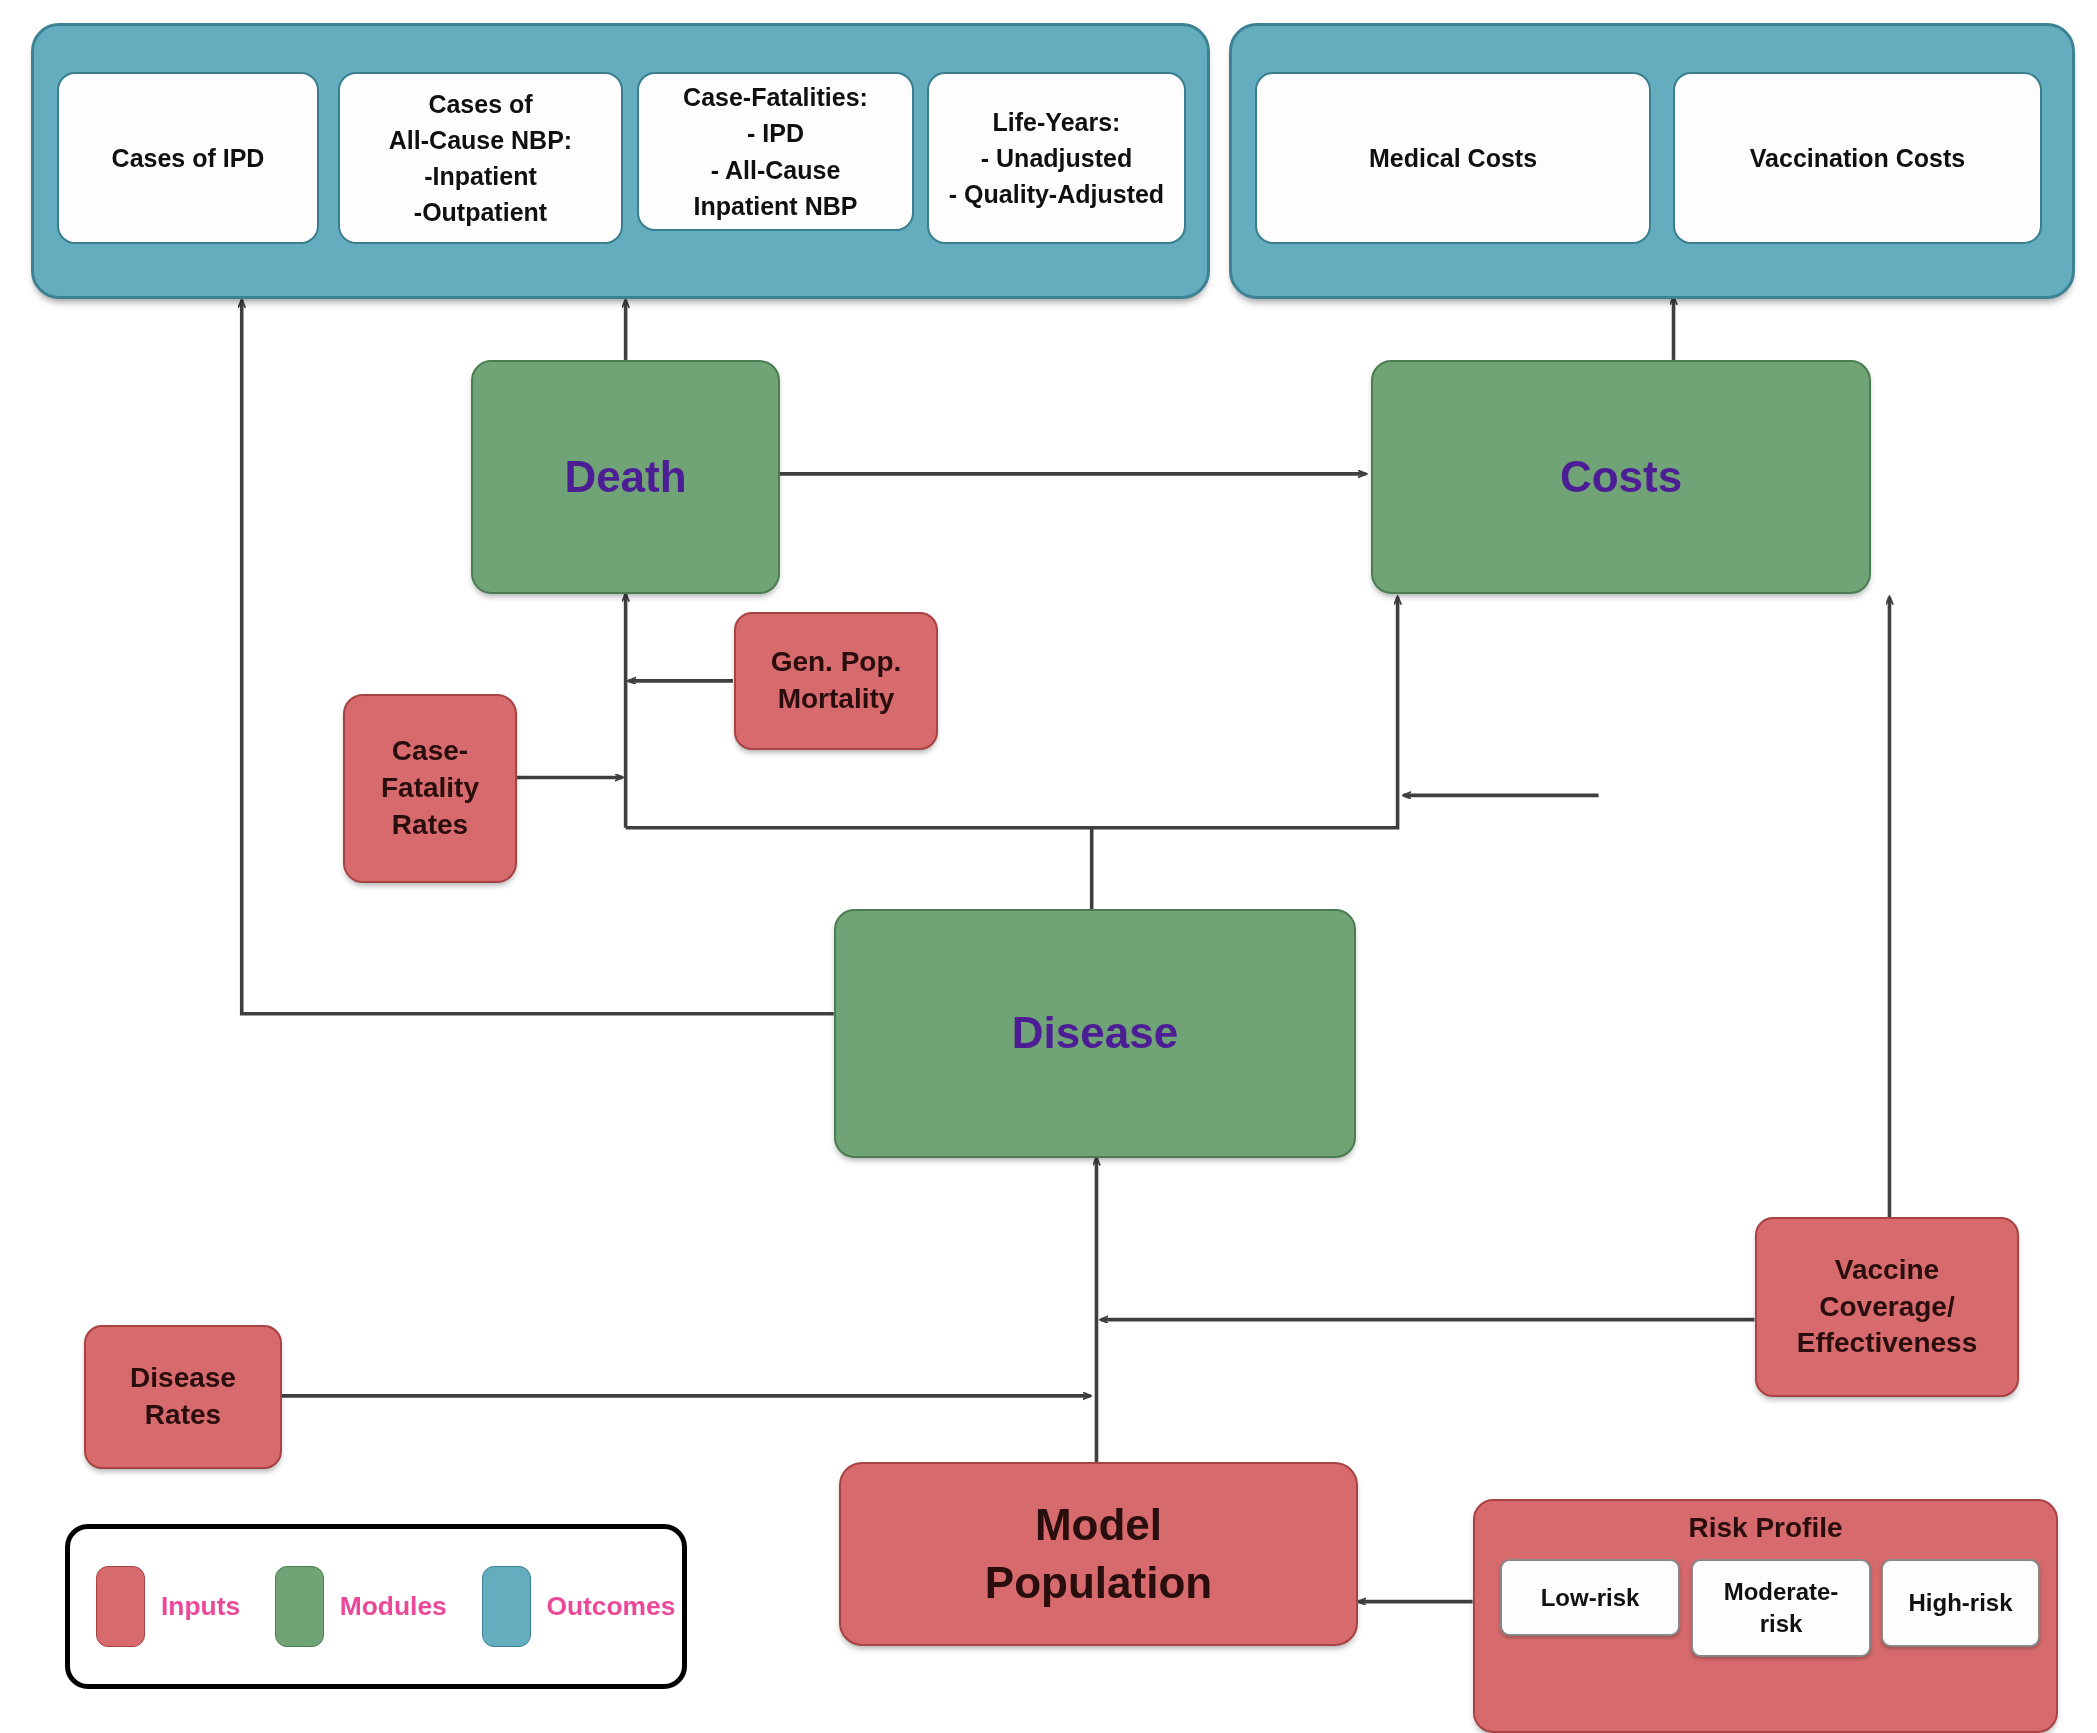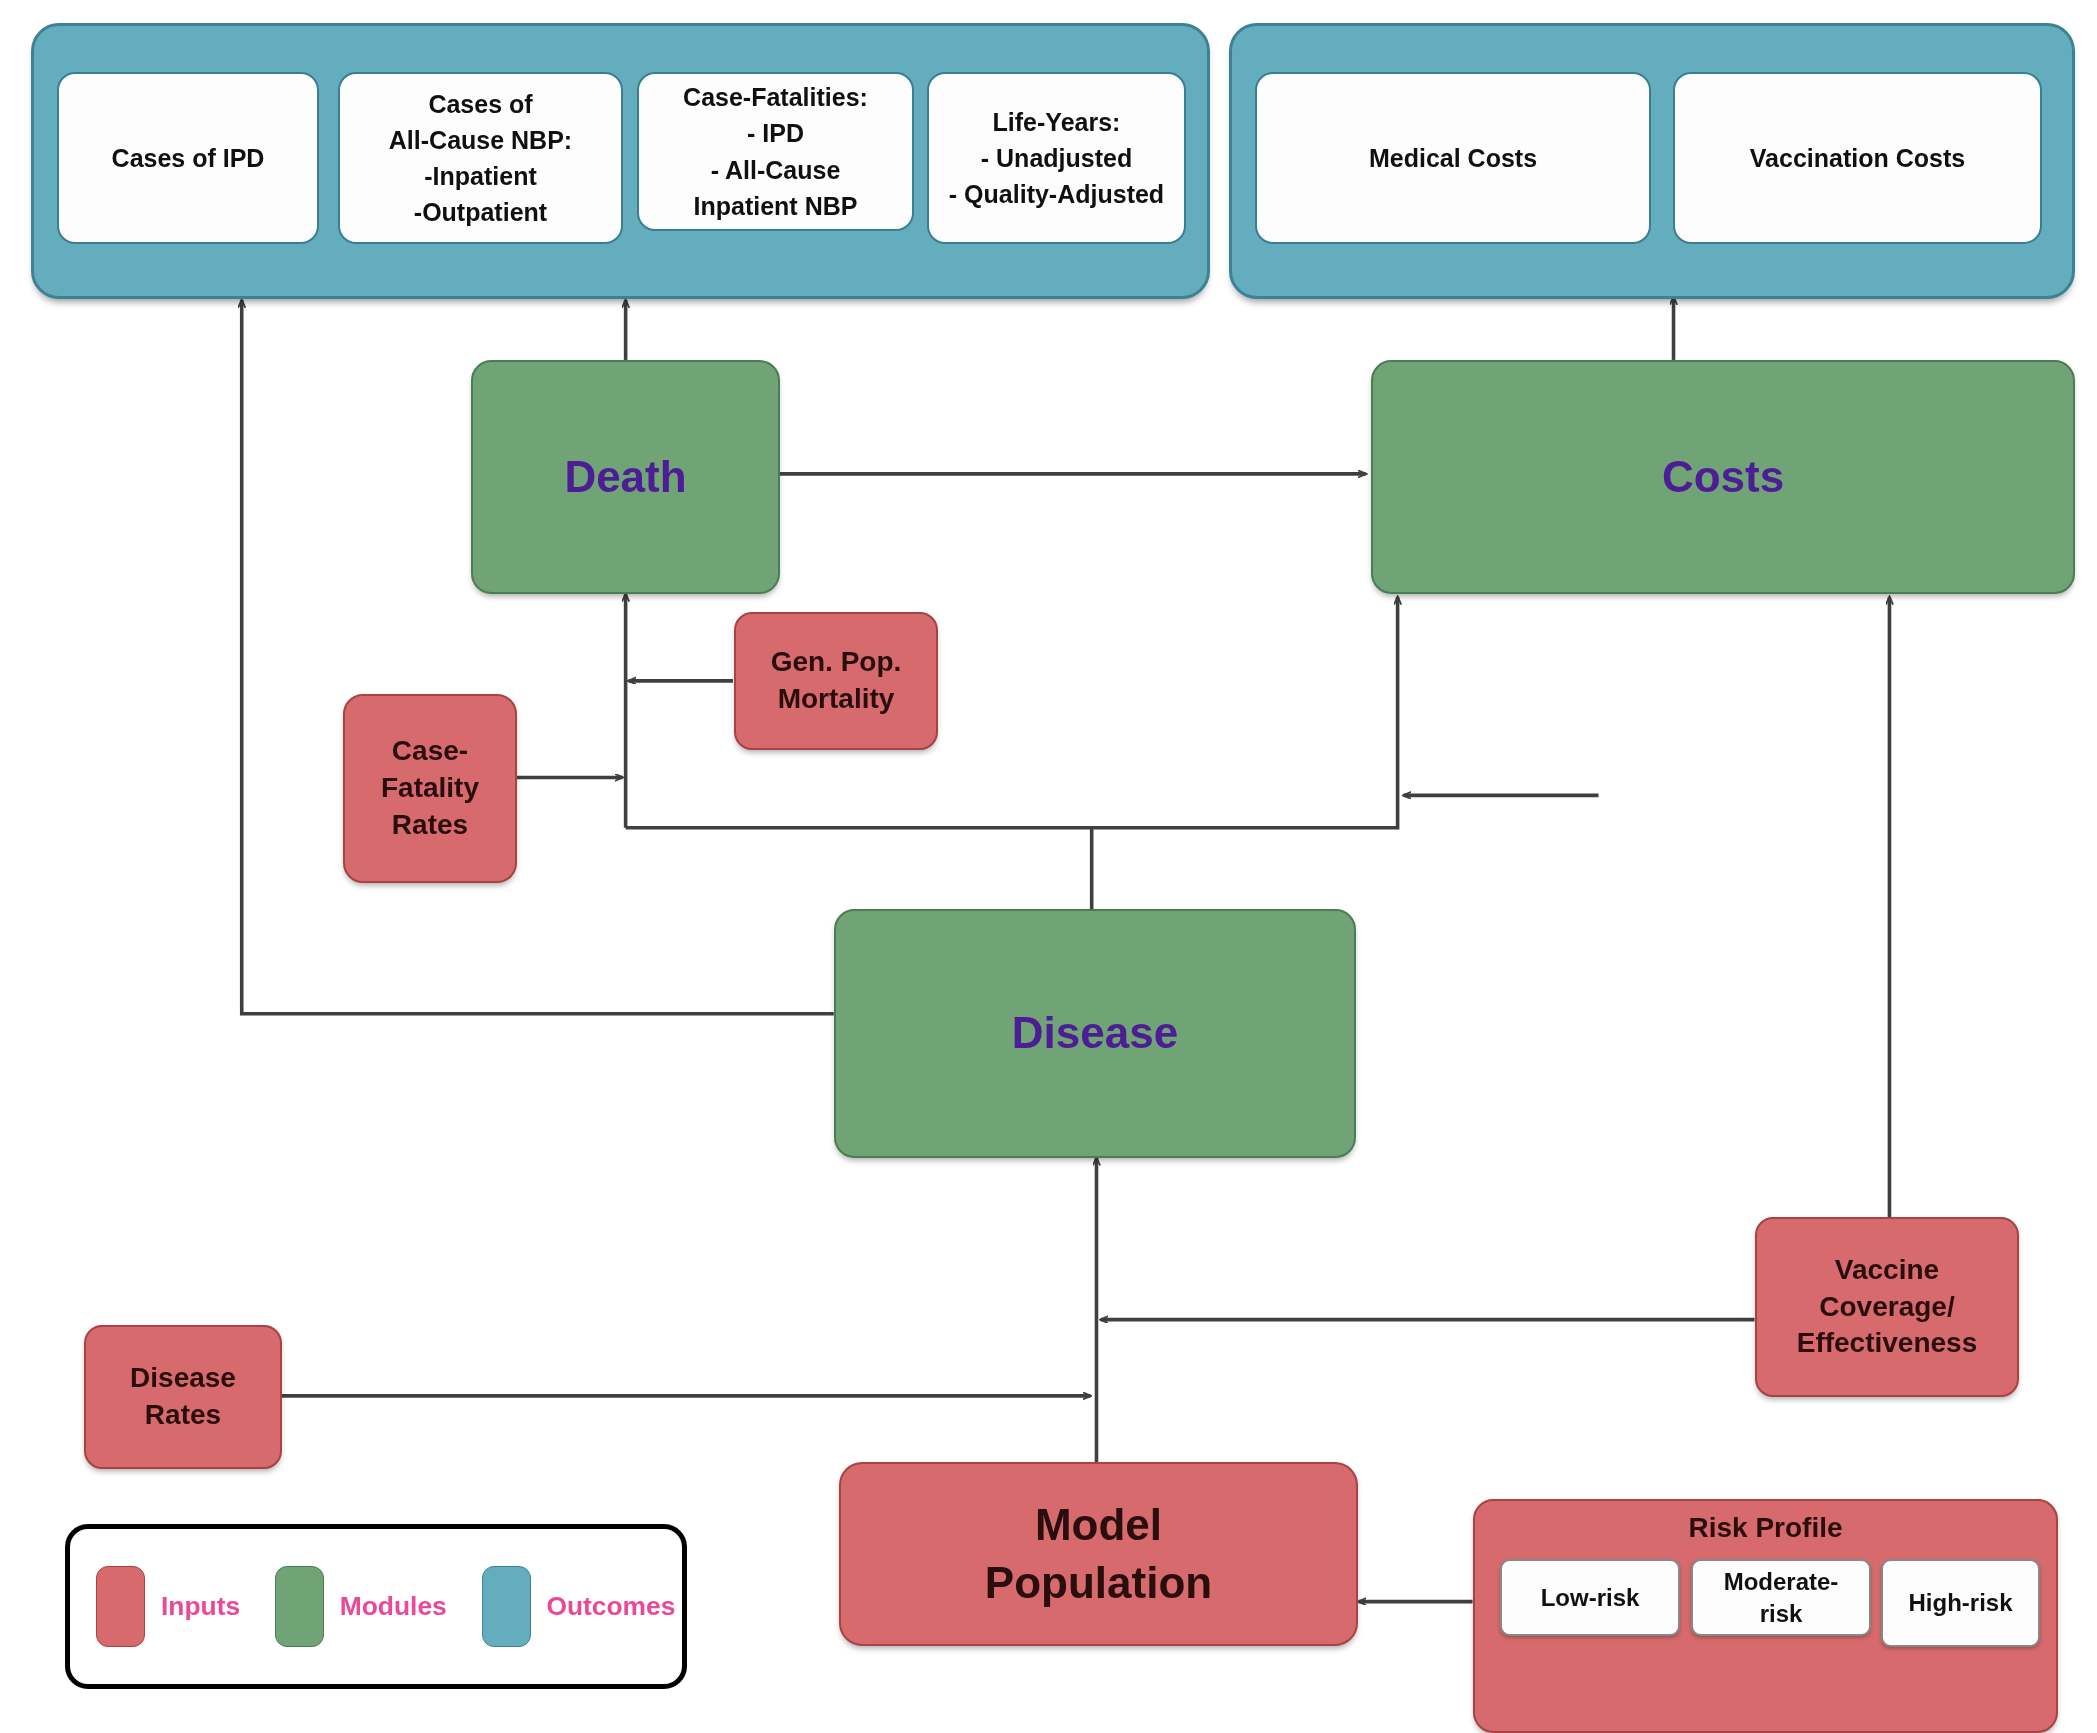--- a/index.html
+++ b/index.html
@@ -129,21 +129,21 @@
     <span class="lbl">Medical Costs</span>
   </div>
   <div class="obox fs-sm" style="left:1673px;top:72px;width:369px;height:172px;">
     <span class="lbl">Vaccination Costs</span>
   </div>
 
   <div class="node green fs-big" style="left:471px;top:360px;width:309px;height:234px;">
     <span class="lbl">Death</span>
   </div>
 
-  <div class="node green fs-big" style="left:1371px;top:360px;width:704px;height:234px;">
+  <div class="node green fs-big" style="left:1371px;top:360px;width:500px;height:234px;">
     <span class="lbl">Costs</span>
   </div>
 
   <div class="node green fs-big" style="left:834px;top:909px;width:522px;height:249px;">
     <span class="lbl">Disease</span>
   </div>
 
   <div class="node red fs-mid" style="left:343px;top:678px;width:174px;height:189px;border-radius:20px;margin-top:16px;">
     <span class="lbl">Case-
 Fatality
@@ -173,21 +173,21 @@
   </div>
 
   <div class="node red" style="left:1473px;top:1499px;width:585px;height:234px;border-radius:20.4px;
               align-items:flex-start;justify-content:center;"></div>
   <div style="position:absolute;left:1473px;top:1512px;width:585px;text-align:center;
               font-weight:bold;font-size:28px;color:#2a0d0d;">Risk Profile</div>
 
   <div class="node white fs-rp" style="left:1500px;top:1559px;width:180px;height:77px;border-radius:9.6px;border-color:#888;">
     <span class="lbl">Low-risk</span>
   </div>
-  <div class="node white fs-rp" style="left:1691px;top:1559px;width:180px;height:77px;border-radius:9.6px;border-color:#888;">
+  <div class="node white fs-rp" style="left:1691px;top:1559px;width:180px;height:98px;border-radius:9.6px;border-color:#888;">
     <span class="lbl">Moderate-
 risk</span>
   </div>
   <div class="node white fs-rp" style="left:1881px;top:1559px;width:159px;height:88px;border-radius:9.6px;border-color:#888;">
     <span class="lbl">High-risk</span>
   </div>
 
   <div id="legend">
     <div class="lg-item" style="margin-left:26.4px;">
       <span class="sw r"></span>

